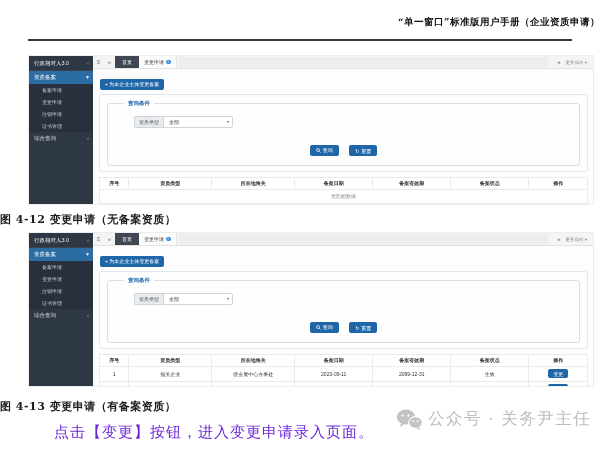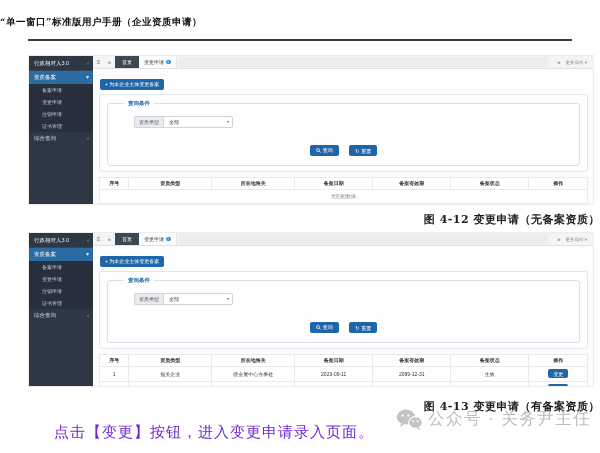--- a/index.html
+++ b/index.html
@@ -3,26 +3,26 @@
 <meta charset="utf-8">
 <style>
   * { margin:0; padding:0; box-sizing:border-box; }
   html,body { background:#888; }
   .page {
     position:relative; width:600px; height:453px; background:#fff;
     font-family:"Liberation Sans", sans-serif; overflow:hidden; margin:0 auto;
   }
   
   .doc-header {
-    position:absolute; top:16px; left:0; right:0; text-align:left;
+    position:absolute; top:16px; left:0; right:0; text-align:right;
     font:bold 9.5px "DejaVu Serif", serif; color:#111; letter-spacing:.5px;
   }
   .doc-rule { position:absolute; top:39px; left:28px; right:28px; border-top:2px solid #3a3a3a; }
   .fig-cap {
-    position:absolute; left:0; right:0; text-align:right;
+    position:absolute; left:0; right:0; text-align:left;
     font:bold 11px "DejaVu Serif", serif; color:#1c1c1c; letter-spacing:.5px;
   }
   .cap1 { top:212px; }
   .cap2 { top:399px; }
   .body-line {
     position:absolute; left:54px; top:423px;
     font:15px "DejaVu Serif", serif; color:#6d28d9; letter-spacing:1px;
   }
   .wm {
     position:absolute; left:396px; top:408px; display:flex; align-items:flex-start; gap:5px;

